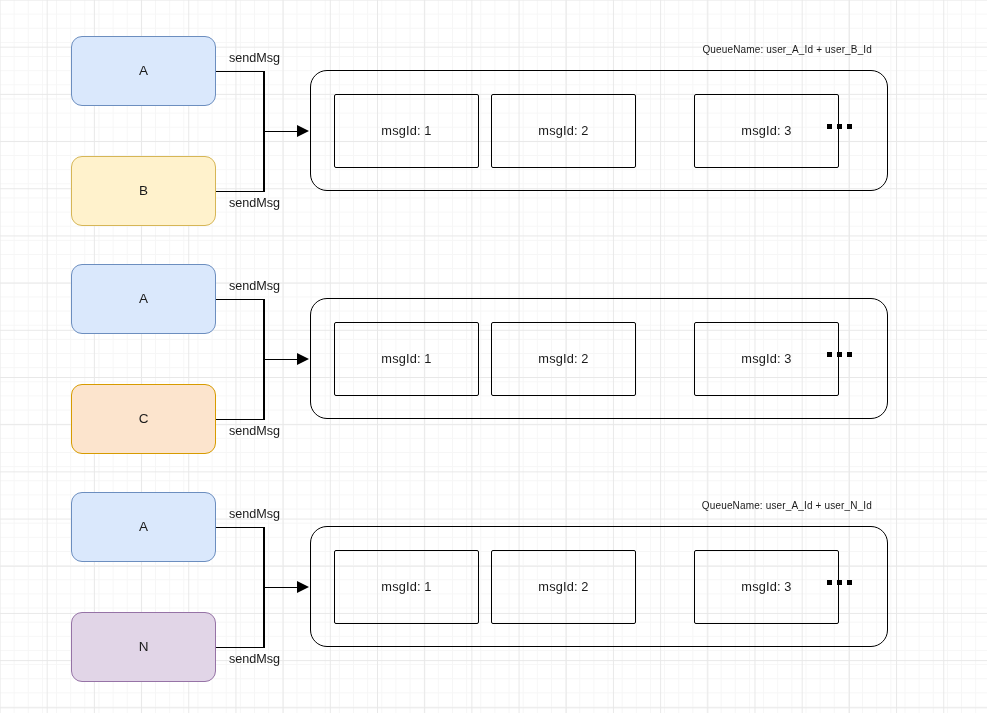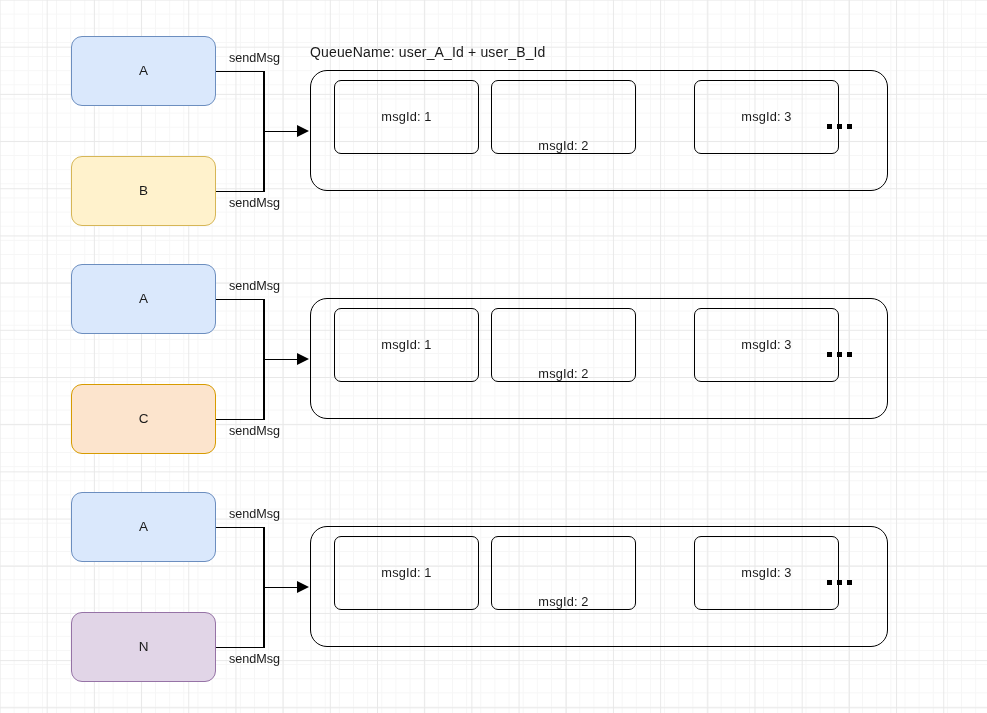--- a/index.html
+++ b/index.html
@@ -84,56 +84,56 @@
     color: #1a1a1a;
     white-space: nowrap;
     line-height: 1;
   }
   .send-label.upper { top: 52px; }
   .send-label.lower { top: 197px; }
 
   
   .queue-caption {
     position: absolute;
-    left: 310px;
+    left: 294px;
     top: 45px;
     width: 578px;
-    text-align: left;
-    font-size: 14px;
+    text-align: right;
+    font-size: 10px;
     color: #1a1a1a;
     white-space: nowrap;
     line-height: 1;
     letter-spacing: 0.15px;
   }
   .queue-box {
     position: absolute;
     left: 310px;
     top: 70px;
     width: 578px;
     height: 121px;
     border: 1.7px solid #000000;
     border-radius: 17px;
     box-sizing: border-box;
     background: transparent;
   }
   .msg-box {
     position: absolute;
-    top: 80px;
+    top: 94px;
     width: 145px;
     height: 74px;
     border: 1.7px solid #000000;
-    border-radius: 7px;
+    border-radius: 2px;
     box-sizing: border-box;
     background: transparent;
     display: flex;
     align-items: center;
     justify-content: center;
   }
   .msg-box.m1 { left: 334px; }
-  .msg-box.m2 { left: 491px; align-items: flex-end; }
+  .msg-box.m2 { left: 491px; }
   .msg-box.m3 { left: 647px; margin-left: 47px; }
   .msg-label {
     font-size: 12.8px;
     color: #1a1a1a;
     white-space: nowrap;
     line-height: 1;
     letter-spacing: 0.15px;
   }
   .ellipsis {
     position: absolute;
@@ -244,20 +244,21 @@
 
     <div class="conn-h-top"></div>
     <div class="conn-h-bottom"></div>
     <div class="conn-v"></div>
     <div class="conn-arrow-line"></div>
     <div class="conn-arrow-head"></div>
 
     <span class="send-label upper">sendMsg</span>
     <span class="send-label lower">sendMsg</span>
 
+    <div class="queue-caption">QueueName: user_A_Id + user_N_Id</div>
     <div class="queue-box"></div>
 
     <div class="msg-box m1">
       <span class="msg-label">msgId: 1</span>
     </div>
     <div class="msg-box m2">
       <span class="msg-label">msgId: 2</span>
     </div>
     <div class="msg-box m3">
       <span class="msg-label">msgId: 3</span>

